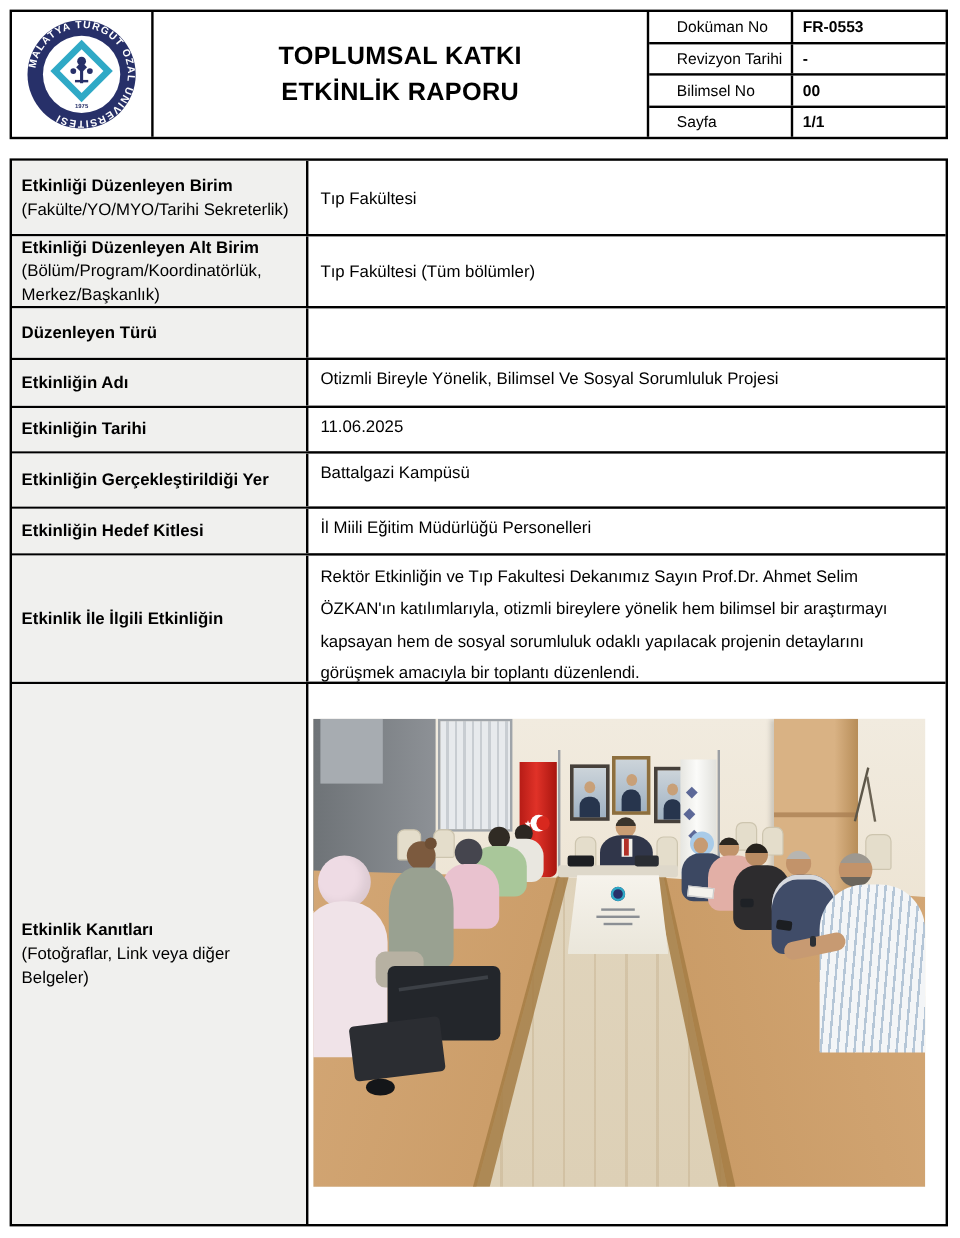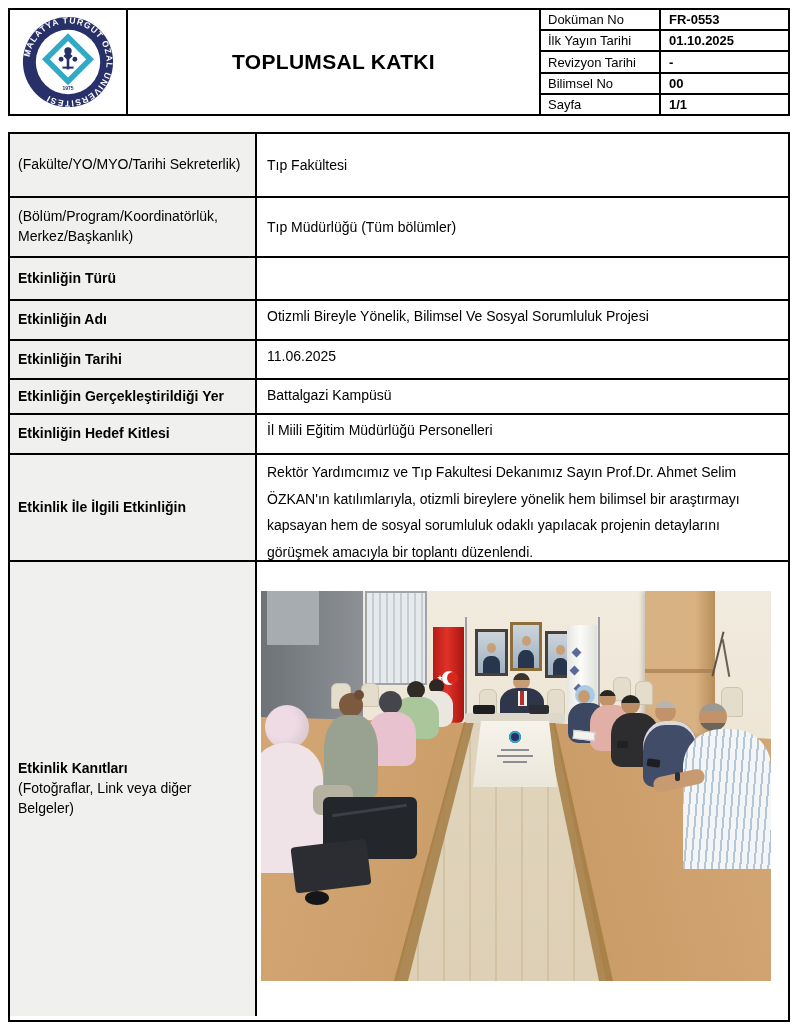--- a/index.html
+++ b/index.html
@@ -12,37 +12,37 @@
   
   .header-box { position:absolute; left:8px; top:8px; width:782px; height:108px;
     border:2px solid #000; display:flex; background:#fff; }
   .logo-cell { width:118px; border-right:2px solid #000; display:flex; align-items:center; justify-content:center; }
   .title-cell { flex:1; border-right:2px solid #000; display:flex; flex-direction:column; align-items:center; justify-content:center; }
   .title-line { font-size:21px; font-weight:bold; letter-spacing:.3px; line-height:1.45; }
   .meta-table { width:247px; display:flex; flex-direction:column; }
   .meta-row { flex:1; display:flex; border-bottom:2px solid #000; align-items:center; }
   .meta-row:last-child { border-bottom:none; }
   .meta-label { width:120px; align-self:stretch; display:flex; align-items:center;
-    border-right:2px solid #000; font-size:13px; padding-left:7px; }
+    border-right:2px solid #000; font-size:13px; padding-left:23px; }
   .meta-value { flex:1; font-weight:bold; font-size:13px; padding-left:8px; }
 
   
   .main-table { position:absolute; left:8px; top:132px; width:782px; height:890px;
     border:2px solid #000; display:flex; flex-direction:column; background:#fff; }
   .row { display:flex; border-bottom:2px solid #000; }
   .row:last-child { border-bottom:none; }
   .lbl { width:247px; background:#f0f0ee; border-right:2px solid #000;
     padding:5px 8px; display:flex; flex-direction:column; justify-content:center;
     font-size:14px; line-height:1.42; }
   .lbl .main { font-weight:bold; }
   .val { flex:1; font-size:14px; padding:5px 10px; line-height:1.45; }
   .val.vcenter { display:flex; align-items:center; padding-top:0; padding-bottom:0; }
   .val.desc { line-height:1.9; padding-top:4px; padding-right:14px; }
   .r1{height:64px}.r2{height:60px}.r3{height:43px}.r4{height:40px}
-  .r5{height:39px}.r6{height:35px}.r7{height:40px}.r8{height:107px}.r9{height:454px}
+  .r5{height:39px}.r6{height:46px}.r7{height:40px}.r8{height:107px}.r9{height:454px}
   .r9 .val { position:relative; padding:0; }
 
   
   .photo { position:absolute; left:4px; top:29px; width:510px; height:390px;
     overflow:hidden; background:linear-gradient(180deg,#f1ebdf 0%,#ece2d0 55%,#e4d8c4 100%); }
   .ph { position:absolute; }
   .full { left:0; top:0; width:510px; height:390px; }
 
   .wall-gray { left:0; top:0; width:102px; height:160px;
     background:linear-gradient(90deg,#6e7377,#8d9196); }
@@ -131,65 +131,64 @@
           <circle cx="42.5" cy="47" r="2.6"></circle>
           <circle cx="57.5" cy="47" r="2.6"></circle>
           <rect x="44" y="55" width="12" height="2.2"></rect>
         </g>
         <text x="50" y="80" font-size="5.4" font-weight="bold" fill="#273069" text-anchor="middle">1975</text>
       </svg>
     </div>
 
     <div class="title-cell">
       <div class="title-line">TOPLUMSAL KATKI</div>
+      <div class="title-line">ETKİNLİK RAPORU</div>
     </div>
 
     <div class="meta-table">
       <div class="meta-row">
         <div class="meta-label">Doküman No</div>
         <div class="meta-value">FR-0553</div>
       </div>
       <div class="meta-row">
-        <div class="meta-label">İlk Yayın Tarihi</div>
-        <div class="meta-value">01.10.2025</div>
-      </div>
-      <div class="meta-row">
         <div class="meta-label">Revizyon Tarihi</div>
         <div class="meta-value">-</div>
       </div>
       <div class="meta-row">
         <div class="meta-label">Bilimsel No</div>
         <div class="meta-value">00</div>
       </div>
       <div class="meta-row">
         <div class="meta-label">Sayfa</div>
         <div class="meta-value">1/1</div>
       </div>
     </div>
   </div>
 
   <div class="main-table">
 
     <div class="row r1">
       <div class="lbl">
+        <span class="main">Etkinliği Düzenleyen Birim</span>
         <span class="sub">(Fakülte/YO/MYO/Tarihi Sekreterlik)</span>
       </div>
       <div class="val vcenter">Tıp Fakültesi</div>
     </div>
 
     <div class="row r2">
       <div class="lbl">
+        <span class="main">Etkinliği Düzenleyen Alt Birim</span>
         <span class="sub">(Bölüm/Program/Koordinatörlük, Merkez/Başkanlık)</span>
       </div>
-      <div class="val vcenter">Tıp Müdürlüğü (Tüm bölümler)</div>
+      <div class="val vcenter">Tıp Fakültesi (Tüm bölümler)</div>
     </div>
 
     <div class="row r3">
       <div class="lbl">
-        <span class="main">Etkinliğin Türü</span>
+        <span class="main">Düzenleyen Türü</span>
       </div>
     </div>
 
     <div class="row r4">
       <div class="lbl">
         <span class="main">Etkinliğin Adı</span>
       </div>
       <div class="val">Otizmli Bireyle Yönelik, Bilimsel Ve Sosyal Sorumluluk Projesi</div>
     </div>
 
@@ -211,21 +210,21 @@
       <div class="lbl">
         <span class="main">Etkinliğin Hedef Kitlesi</span>
       </div>
       <div class="val">İl Miili Eğitim Müdürlüğü Personelleri</div>
     </div>
 
     <div class="row r8">
       <div class="lbl">
         <span class="main">Etkinlik İle İlgili Etkinliğin</span>
       </div>
-      <div class="val desc">Rektör Yardımcımız ve Tıp Fakultesi Dekanımız Sayın  Prof.Dr. Ahmet Selim ÖZKAN'ın katılımlarıyla, otizmli bireylere yönelik hem bilimsel bir araştırmayı kapsayan hem de sosyal sorumluluk odaklı yapılacak projenin detaylarını görüşmek amacıyla bir toplantı düzenlendi.</div>
+      <div class="val desc">Rektör Etkinliğin ve Tıp Fakultesi Dekanımız Sayın  Prof.Dr. Ahmet Selim ÖZKAN'ın katılımlarıyla, otizmli bireylere yönelik hem bilimsel bir araştırmayı kapsayan hem de sosyal sorumluluk odaklı yapılacak projenin detaylarını görüşmek amacıyla bir toplantı düzenlendi.</div>
     </div>
 
     <div class="row r9">
       <div class="lbl">
         <span class="main">Etkinlik Kanıtları</span>
         <span class="sub">(Fotoğraflar, Link veya diğer Belgeler)</span>
       </div>
       <div class="val">
 
         <div class="photo">

